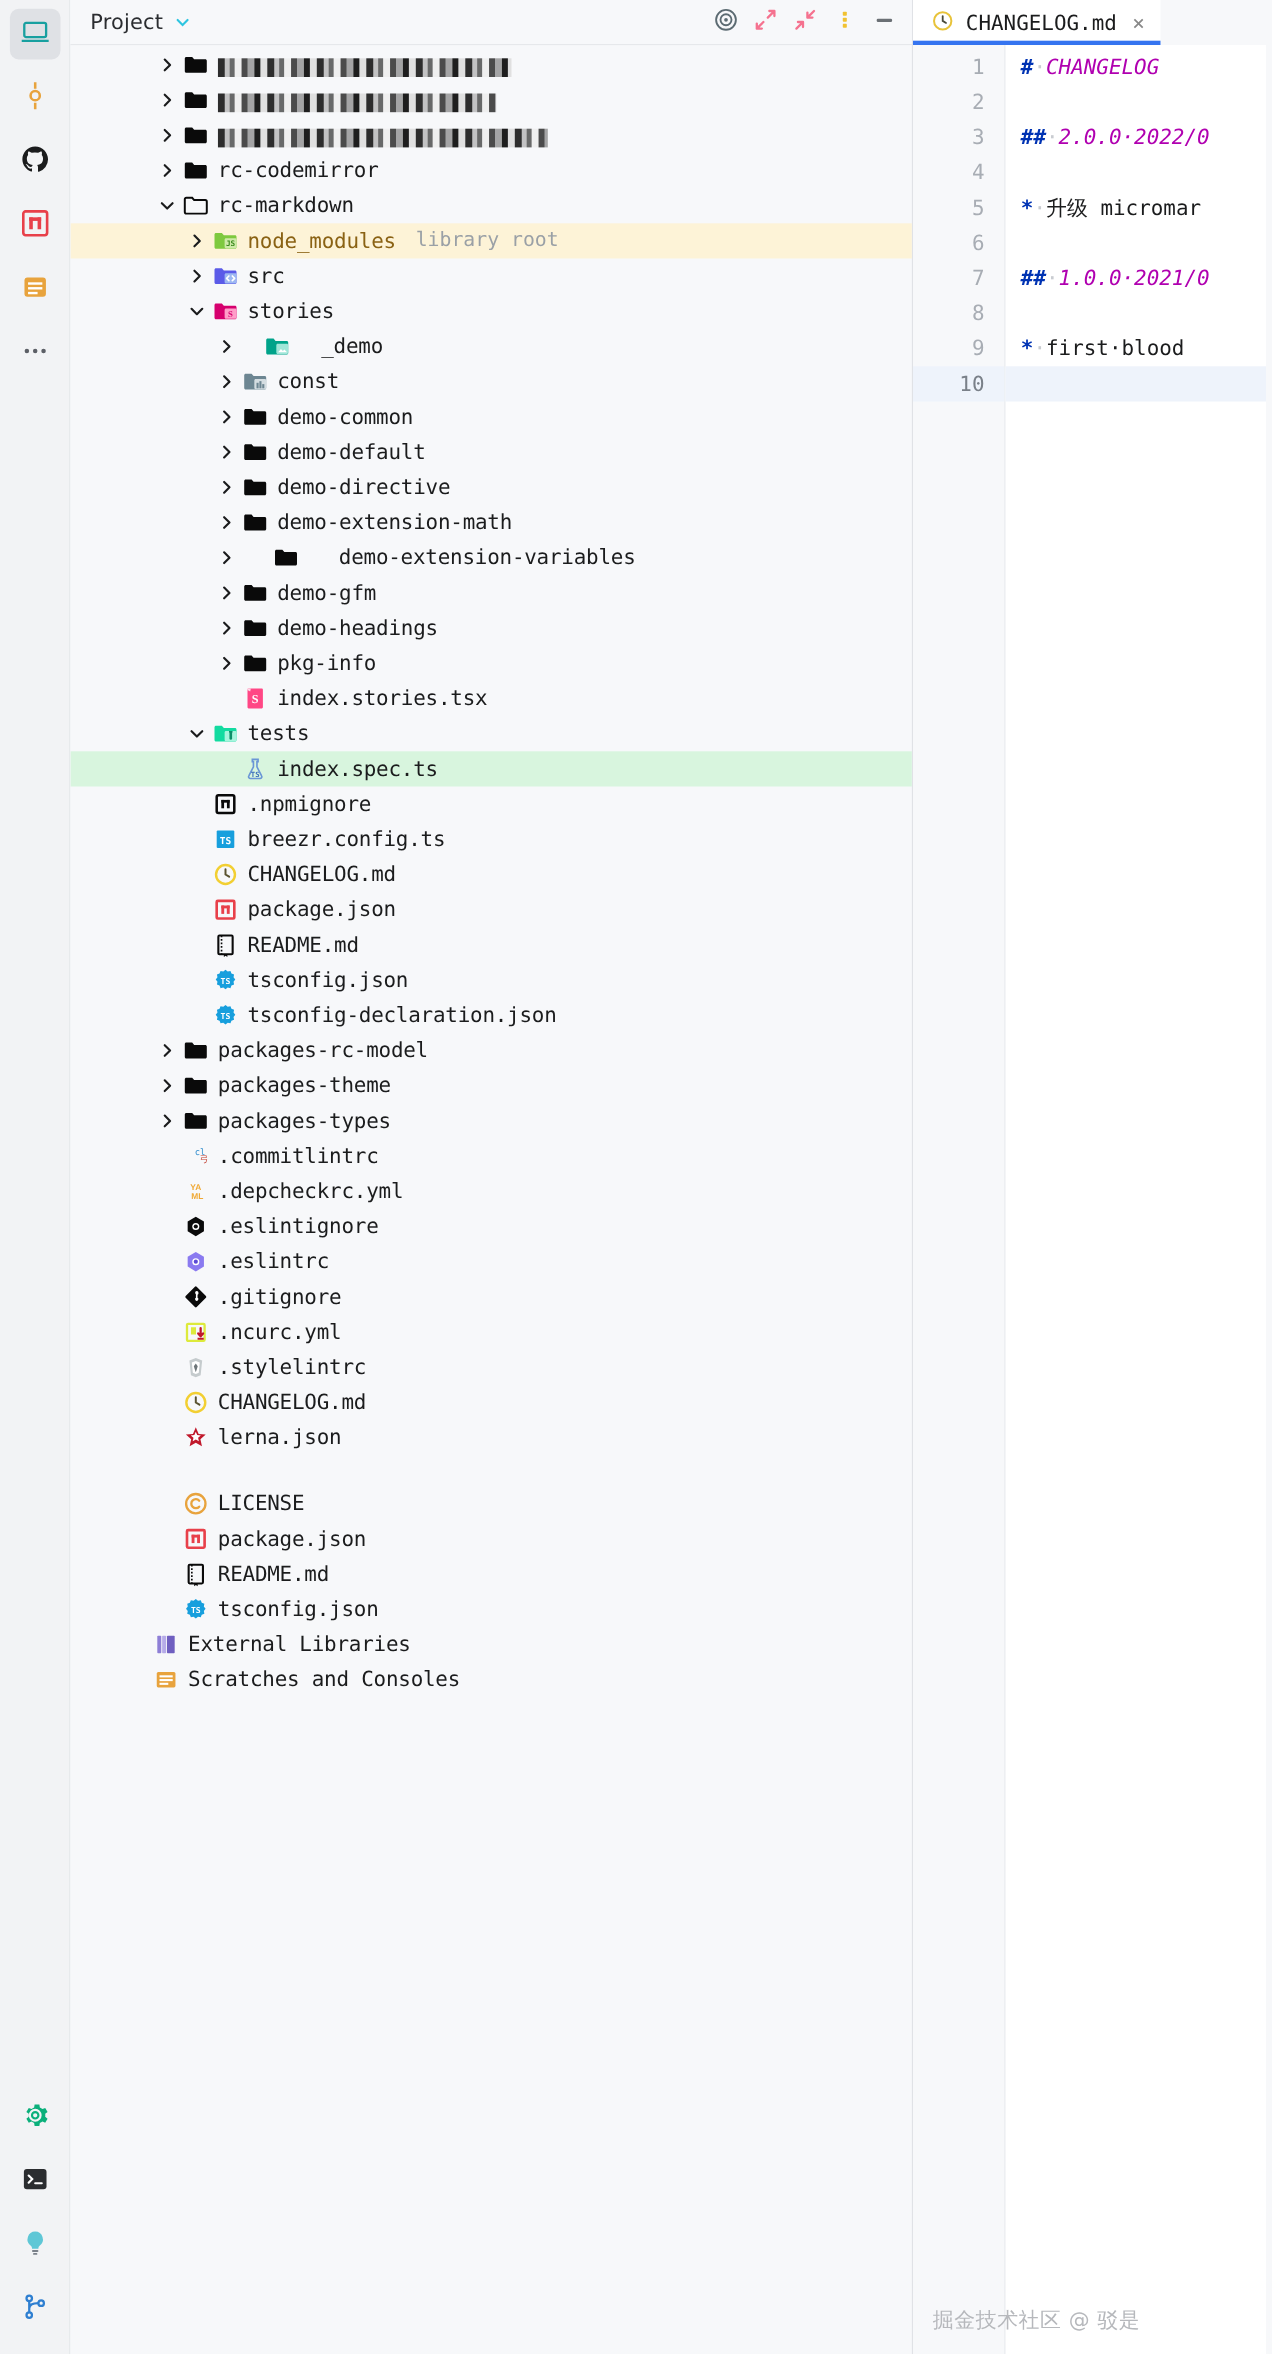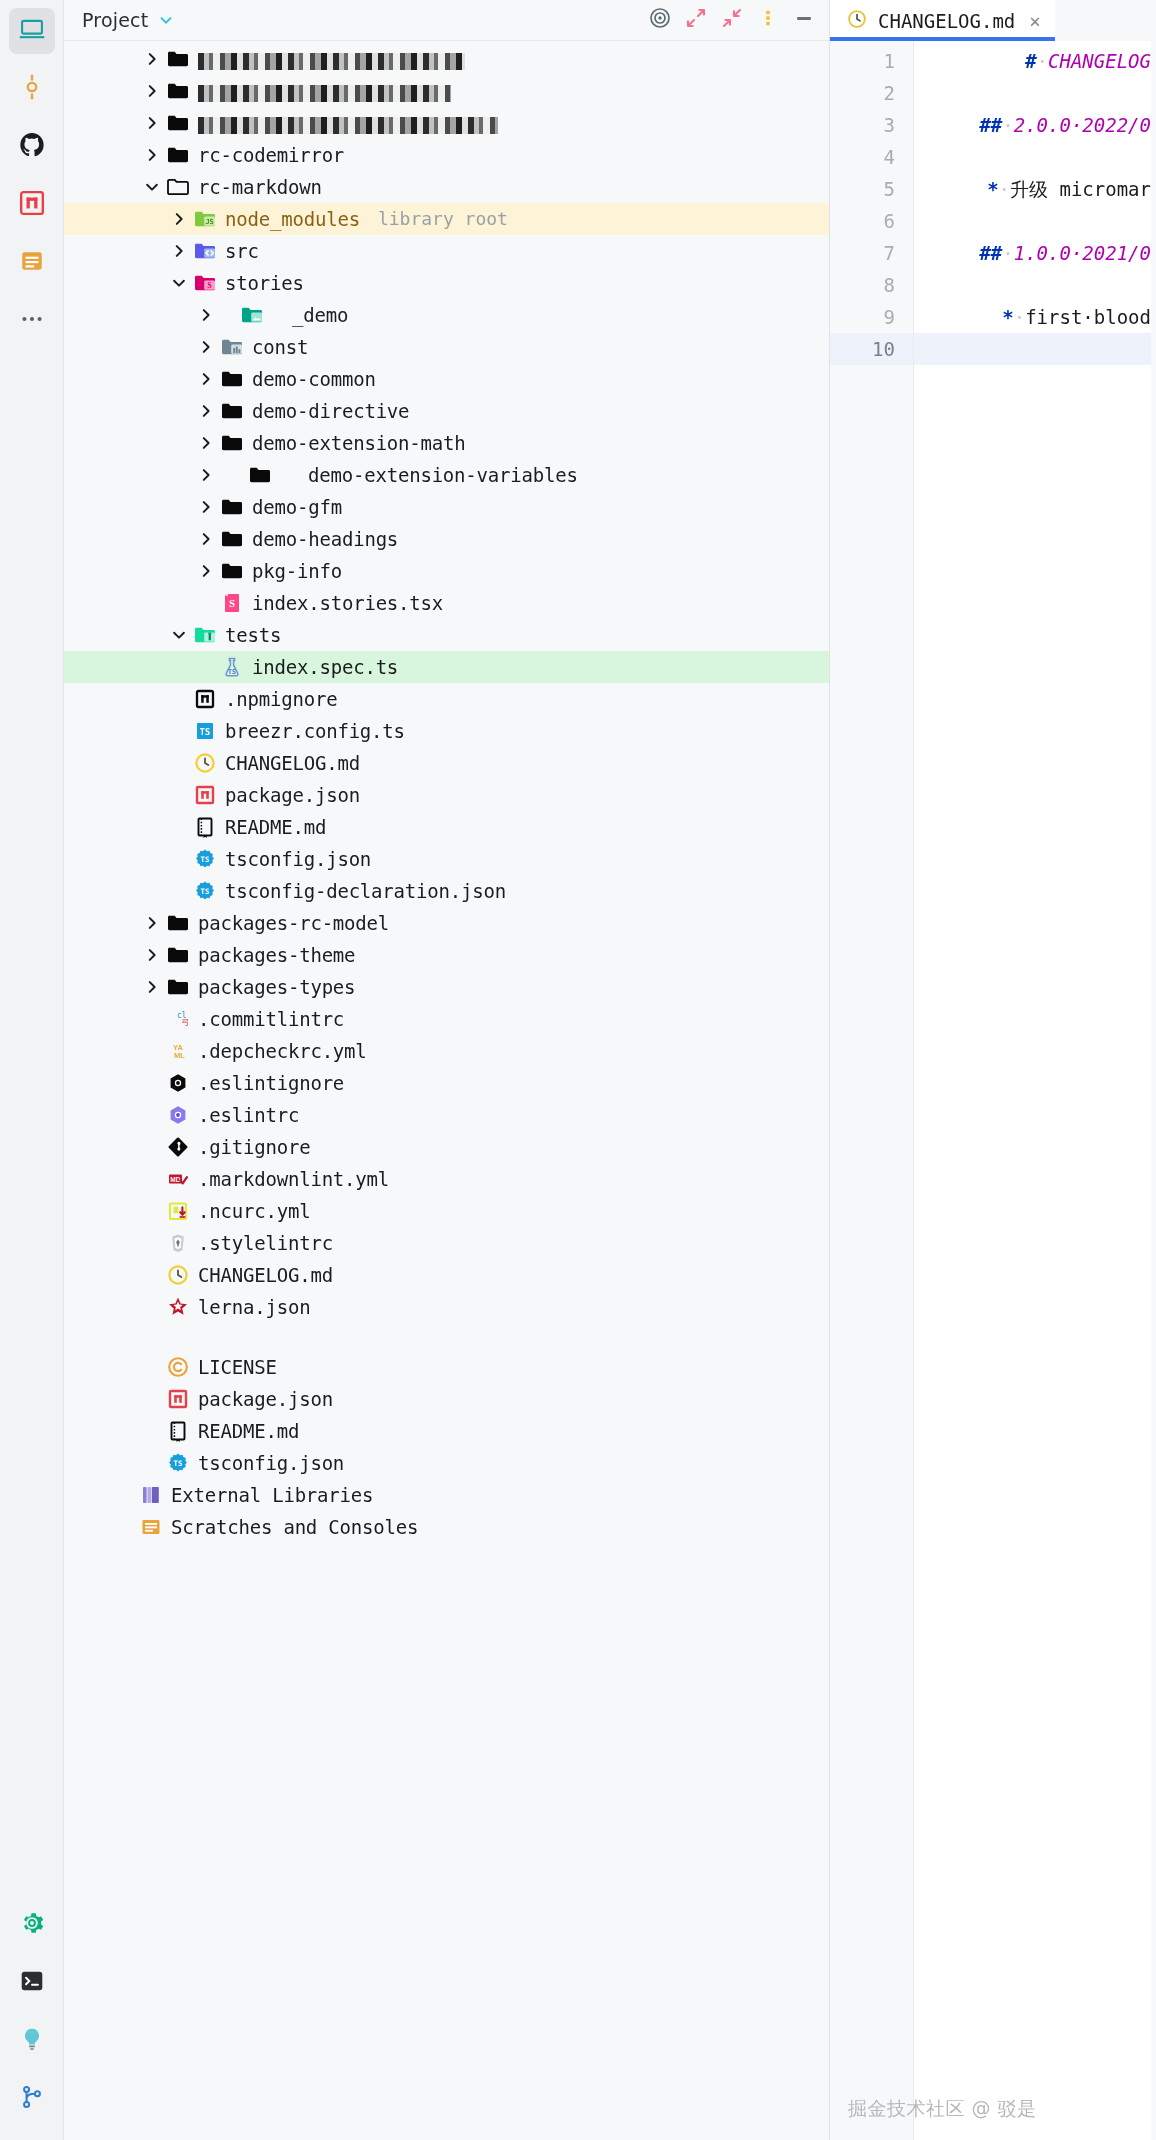--- a/index.html
+++ b/index.html
@@ -82,21 +82,21 @@
   .tab::after { content: ""; position: absolute; left: 0; right: 0; bottom: 0; height: 4px; background: #3574f0; }
   .tab-name { font-size: 19px; color: #1b1c1d; font-family: "DejaVu Sans Mono","Liberation Mono",monospace; }
   .tab-close { color: #888; font-size: 19px; padding: 0 4px; cursor: pointer; }
   .code-area { flex: 1 1 auto; display: flex; background: #ffffff; position: relative; overflow: hidden; }
   .gutter {
     width: 84px; flex: 0 0 84px; background: #f7f8fa;
     border-right: 1px solid #e9ebee; padding-top: 4px; text-align: right;
   }
   .gline { height: 32px; line-height: 32px; padding-right: 18px; font-size: 19px; color: #a8adb4; }
   .gline.cur { background: #eef3fb; color: #7a8089; }
-  .code { flex: 1 1 auto; padding-top: 4px; position: relative; text-align: right; }
+  .code { flex: 1 1 auto; padding-top: 4px; position: relative; }
   .cline { height: 32px; line-height: 32px; padding-left: 14px; font-size: 19px; white-space: pre; }
   .cline.cur { background: #eef3fb; }
   .md-mark { color: #0033b3; font-style: italic; font-weight: 700; }
   .md-head { color: #b000b0; font-style: italic; }
   .md-bullet { color: #0033b3; font-weight: 700; }
   .md-text { color: #1b1c1d; }
   .dot { color: #c9ccd1; }
   .watermark {
     position: absolute; left: 18px; bottom: 18px;
     font-family: "DejaVu Sans", "Liberation Sans", sans-serif;
@@ -429,20 +429,33 @@
           <span class="arrow">
             <svg width="18" height="18" viewBox="0 0 24 24" fill="none" stroke="#1b1c1d" stroke-width="2.6" stroke-linecap="round" stroke-linejoin="round">
               <path d="M9 5.5l6.5 6.5L9 18.5"></path>
             </svg>
           </span>
           <span class="ico">
             <svg width="24" height="24" viewBox="0 0 24 24">
               <path d="M2 6.2c0-.8.6-1.4 1.4-1.4h5.3l1.8 2.1h10.1c.8 0 1.4.6 1.4 1.4v9.5c0 .8-.6 1.4-1.4 1.4H3.4c-.8 0-1.4-.6-1.4-1.4z" fill="#0a0a0a"></path>
             </svg>
           </span>
+          <span class="label">demo-default</span>
+        </div>
+        <div class="row" style="padding-left: 129px;">
+          <span class="arrow">
+            <svg width="18" height="18" viewBox="0 0 24 24" fill="none" stroke="#1b1c1d" stroke-width="2.6" stroke-linecap="round" stroke-linejoin="round">
+              <path d="M9 5.5l6.5 6.5L9 18.5"></path>
+            </svg>
+          </span>
+          <span class="ico">
+            <svg width="24" height="24" viewBox="0 0 24 24">
+              <path d="M2 6.2c0-.8.6-1.4 1.4-1.4h5.3l1.8 2.1h10.1c.8 0 1.4.6 1.4 1.4v9.5c0 .8-.6 1.4-1.4 1.4H3.4c-.8 0-1.4-.6-1.4-1.4z" fill="#0a0a0a"></path>
+            </svg>
+          </span>
           <span class="label">demo-directive</span>
         </div>
         <div class="row" style="padding-left: 129px;">
           <span class="arrow">
             <svg width="18" height="18" viewBox="0 0 24 24" fill="none" stroke="#1b1c1d" stroke-width="2.6" stroke-linecap="round" stroke-linejoin="round">
               <path d="M9 5.5l6.5 6.5L9 18.5"></path>
             </svg>
           </span>
           <span class="ico">
             <svg width="24" height="24" viewBox="0 0 24 24">
@@ -754,35 +767,20 @@
               <path d="M9 5.5l6.5 6.5L9 18.5"></path>
             </svg>
           </span>
           <span class="ico">
             <svg width="24" height="24" viewBox="0 0 24 24">
               <path d="M11.2 2.8a1.1 1.1 0 0 1 1.6 0l8.4 8.4a1.1 1.1 0 0 1 0 1.6l-8.4 8.4a1.1 1.1 0 0 1-1.6 0l-8.4-8.4a1.1 1.1 0 0 1 0-1.6z" fill="#0a0a0a"></path>
               <path d="M14.4 8.2a1.5 1.5 0 1 0-2.3 1.3v3.2a1.5 1.5 0 1 0 1.5 0V10a1.5 1.5 0 0 0 .8-1.8z" fill="#ffffff"></path>
             </svg>
           </span>
           <span class="label">.gitignore</span>
-        </div>
-        <div class="row" style="padding-left: 75px;">
-          <span class="arrow empty">
-            <svg width="18" height="18" viewBox="0 0 24 24" fill="none" stroke="#1b1c1d" stroke-width="2.6" stroke-linecap="round" stroke-linejoin="round">
-              <path d="M9 5.5l6.5 6.5L9 18.5"></path>
-            </svg>
-          </span>
-          <span class="ico">
-            <svg width="24" height="24" viewBox="0 0 24 24">
-              <rect x="3" y="7.5" width="13" height="9" rx="1" fill="#c0182b"></rect>
-              <text x="9.4" y="14.7" font-size="6.6" font-family="sans-serif" font-weight="bold" fill="#ffffff" text-anchor="middle">MD</text>
-              <path d="M14.4 13.4l2.3 3 4.2-6.2" fill="none" stroke="#c0182b" stroke-width="2.3" stroke-linecap="round" stroke-linejoin="round"></path>
-            </svg>
-          </span>
-          <span class="label">.markdownlint.yml</span>
         </div>
         <div class="row" style="padding-left: 75px;">
           <span class="arrow empty">
             <svg width="18" height="18" viewBox="0 0 24 24" fill="none" stroke="#1b1c1d" stroke-width="2.6" stroke-linecap="round" stroke-linejoin="round">
               <path d="M9 5.5l6.5 6.5L9 18.5"></path>
             </svg>
           </span>
           <span class="ico">
             <svg width="24" height="24" viewBox="0 0 24 24">
               <rect x="4" y="4.5" width="16" height="15.5" rx="1" fill="none" stroke="#ddea3c" stroke-width="2.1"></rect>

